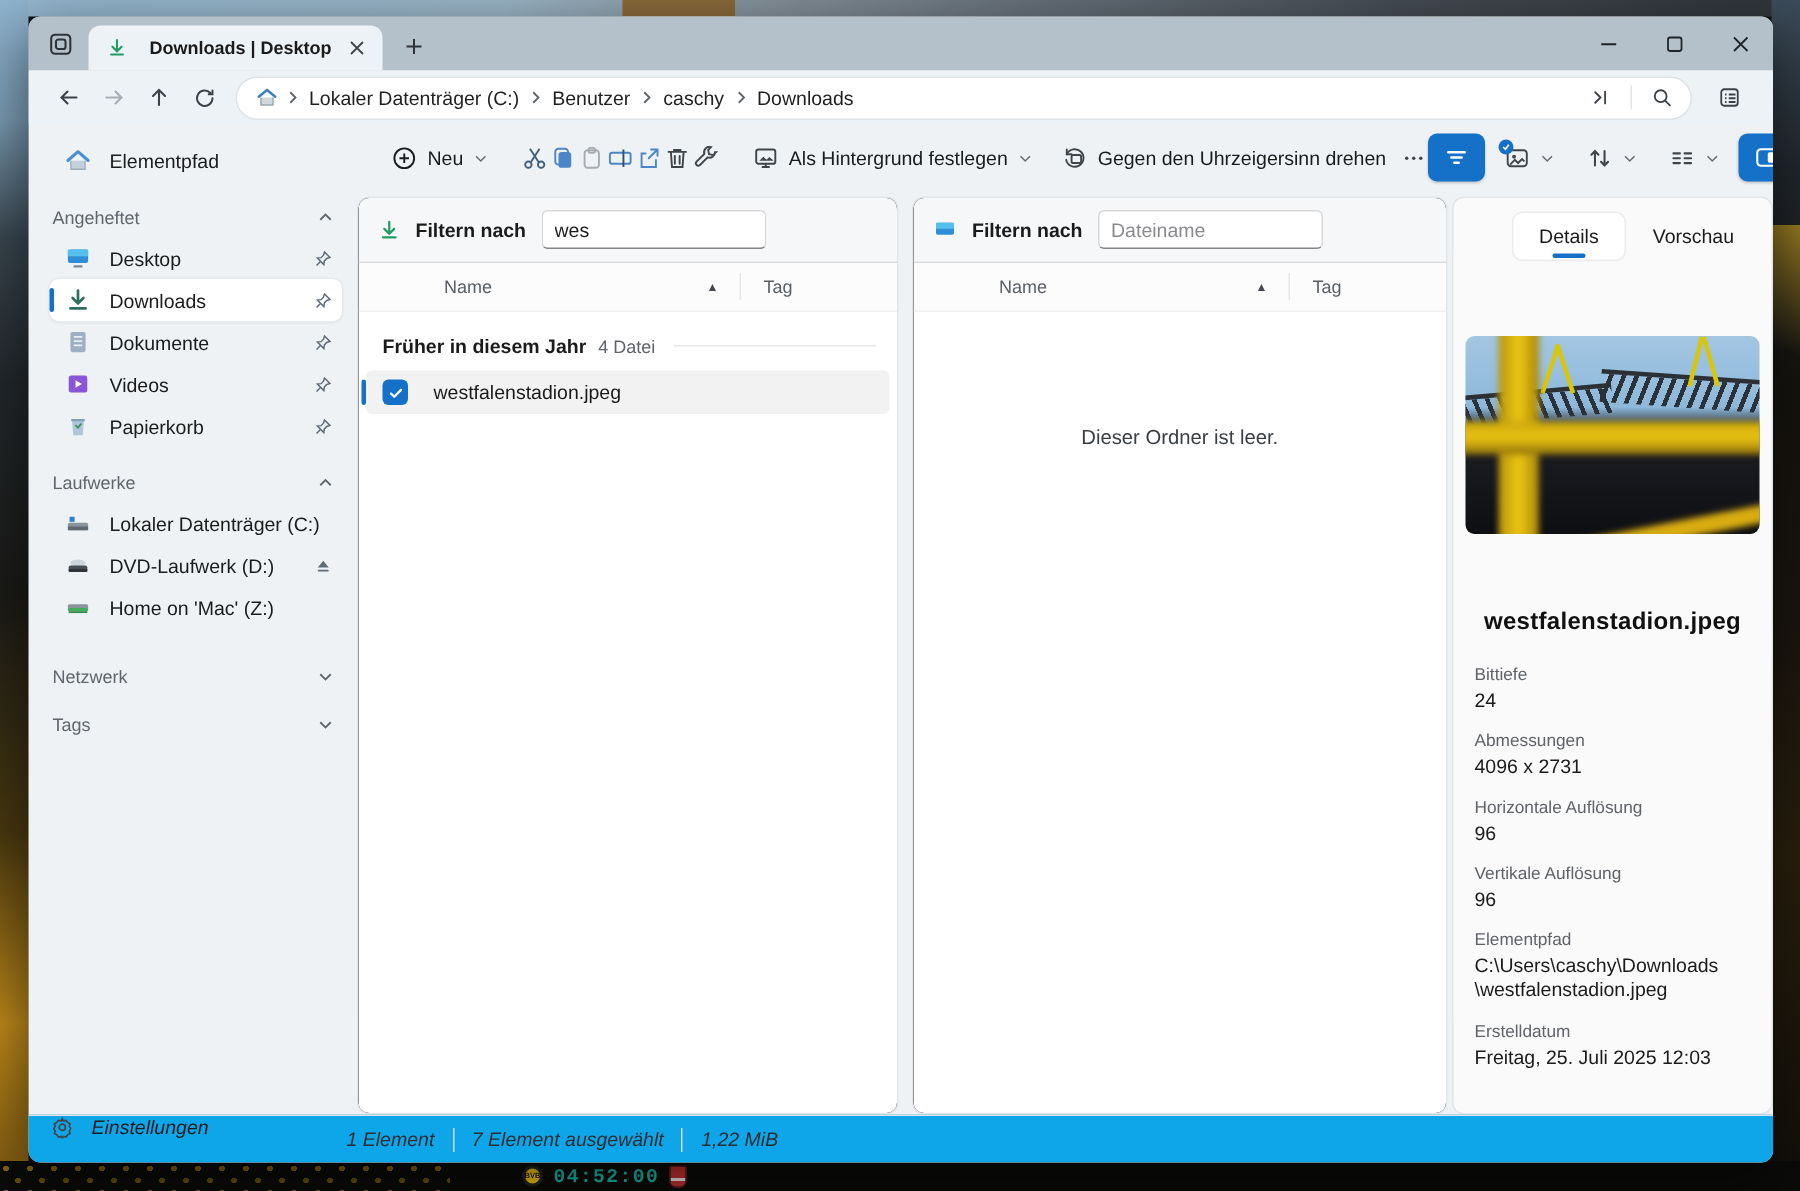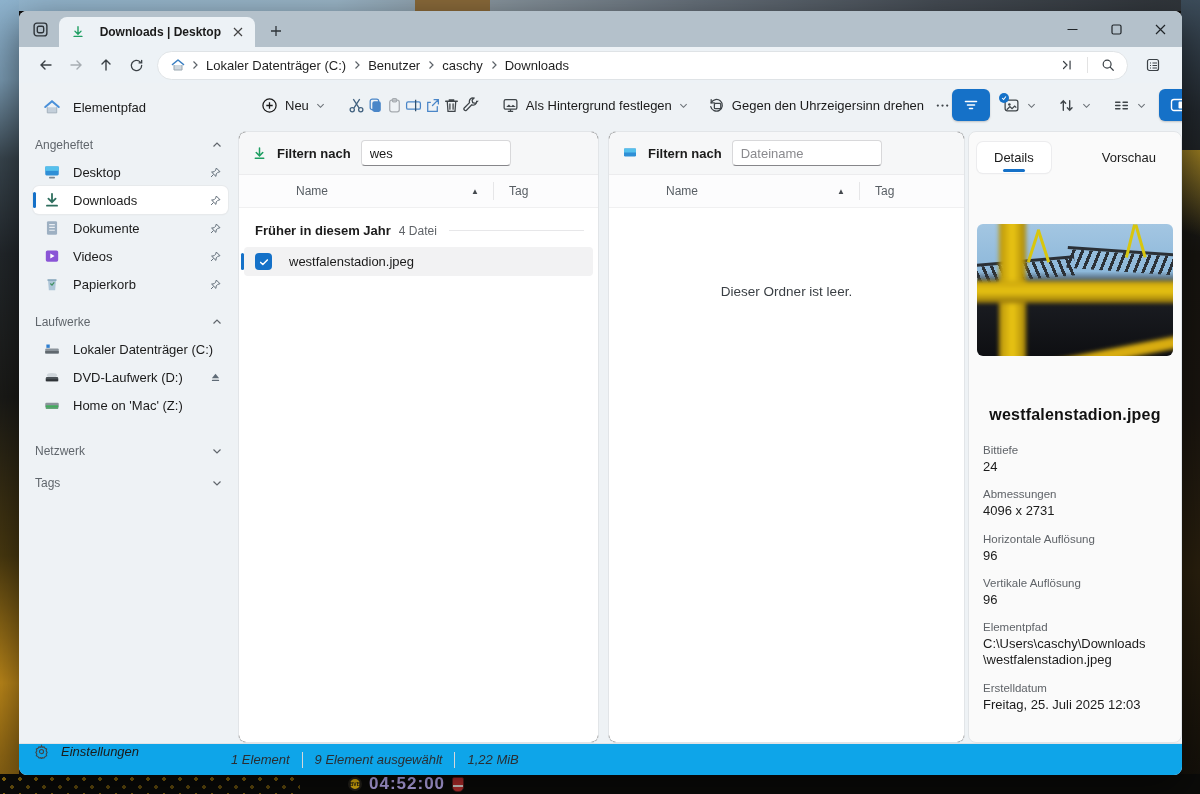--- a/index.html
+++ b/index.html
@@ -17,21 +17,21 @@
     background:linear-gradient(180deg,#3c4c5a 0%,#22282e 14%,#16140f 32%,#1a150f 52%,#2a200e 72%,#120f0a 100%); }
   .wp-right-streak { position:absolute; right:0; top:150px; width:19px; height:110px;
     background:linear-gradient(200deg, rgba(216,170,30,.65), rgba(216,170,30,0) 75%); }
   .wp-bottom { position:absolute; left:0; bottom:0; width:1200px; height:20px; background:#0b0b09; }
   .wp-seats { position:absolute; left:0; bottom:0; width:300px; height:20px; opacity:.7;
     background:radial-gradient(circle 2px at 4px 5px,#b98a10 90%,transparent), radial-gradient(circle 2px at 12px 13px,#8a6a10 90%,transparent);
     background-size:16px 16px; }
   .scoreboard { position:absolute; left:348px; bottom:1px; height:18px; display:flex; align-items:center; gap:7px; }
   .bvb-logo { width:14px; height:14px; border-radius:50%; background:#f2c10e; border:2px solid #26231c;
     font-size:5px; font-weight:bold; color:#1b1a14; display:flex; align-items:center; justify-content:center; }
-  .clock { font-family:Liberation Sans, sans-serif; font-size:17px; font-weight:bold; color:#c4b5fd; letter-spacing:1px; }
+  .clock { font-family:Liberation Mono, monospace; font-size:13px; font-weight:bold; color:#14b8a6; letter-spacing:1px; }
   .crest { width:12px; height:15px; background:linear-gradient(180deg,#c23030 55%,#e8e4df 55%,#e8e4df 70%,#c23030 70%); border-radius:2px 2px 5px 5px; border:1px solid #5a1c1c; }
 
   
   #win { position:absolute; left:19px; top:11px; width:1163px; height:764px; background:#eef2f5;
     border-radius:8px; overflow:hidden; box-shadow:0 12px 40px rgba(0,0,0,.55); }
 
   
   #titlebar { position:absolute; left:0; top:0; width:100%; height:36px; background:#b4c1cb; display:flex; align-items:flex-end; }
   .win-menu-btn { width:30px; height:28px; margin:0 4px 4px 6px; border-radius:5px; display:flex; align-items:center; justify-content:center; color:#2d3338; }
   .tab { width:196px; height:30px; background:#edf2f6; border-radius:8px 8px 0 0; display:flex; align-items:center; padding:0 8px 0 12px; gap:8px;text-align:right; }
@@ -93,21 +93,21 @@
   .group-count { font-size:12px; color:#5f6368; }
   .group-line { flex:1; height:1px; background:#e7e7e9; align-self:center; margin-left:4px; }
   .file-row { height:29px; margin:1px 5px 0 5px; display:flex; align-items:center; background:#f2f2f3; border-radius:4px; position:relative; }
   .file-row::before { content:''; position:absolute; left:-3px; top:6px; width:3px; height:17px; background:#1571c8; border-radius:2px; }
   .checkbox { width:17px; height:17px; margin-left:11px; background:#1571c8; border-radius:4px; display:flex; align-items:center; justify-content:center; }
   .file-name { font-size:13px; margin-left:17px; color:#1b1b1b; }
   .empty-msg { position:absolute; top:76px; left:0; right:0; text-align:center; font-size:13.5px; color:#3a3f44; }
 
   
   #details { position:absolute; left:949px; width:214px; top:120px; bottom:32px; background:#fafafa; border:1px solid #e2e5e8; border-radius:8px; padding:10px 8px; overflow:hidden; }
-  .dtabs { display:flex; justify-content:space-between; gap:2px; }
+  .dtabs { display:flex; justify-content:flex-end; gap:2px; }
   .dtab { height:31px; padding:0 17px; display:flex; align-items:center; font-size:13px; color:#1b1b1b; border-radius:6px; position:relative; }
   .dtab.active { background:#fff; box-shadow:0 0 0 1px #ececee, 0 1px 2px rgba(0,0,0,.05); }
   .dtab.active::after { content:''; position:absolute; bottom:1px; left:50%; transform:translateX(-50%); width:22px; height:3px; border-radius:2px; background:#1571c8; }
   .thumb { margin-top:51px; width:196px; height:132px; border-radius:6px; position:relative; overflow:hidden;
     background:linear-gradient(180deg,#a3c6e2 0%,#8db8da 36%,#2c3138 46%,#191b20 62%,#0e0f12 100%); }
   .roof-l { position:absolute; left:-6%; top:27%; width:56%; height:15%; transform:rotate(-5deg);
     background:repeating-linear-gradient(72deg, rgba(44,49,55,0) 0 5px, #2c3137 5px 8px); border-top:3px solid #2b3036; }
   .roof-r { position:absolute; right:-6%; top:20%; width:60%; height:17%; transform:rotate(4deg);
     background:repeating-linear-gradient(108deg, rgba(44,49,55,0) 0 5px, #2c3137 5px 8px); border-top:3px solid #2b3036; }
   .pylon { position:absolute; width:3px; height:34px; background:#d8c60e; }
@@ -712,19 +712,19 @@
         <svg width="15" height="15" viewBox="0 0 16 16" fill="none" stroke="#3f4549" stroke-width="1.2">
             <circle cx="8" cy="8" r="2.2"></circle>
             <path d="M8 1.8l.8 1.7 1.9-.4 1.1 1.5 1.7.9-.5 1.8 1 1.7-1 1.7.5 1.8-1.7.9-1.1 1.5-1.9-.4-.8 1.7-.8-1.7-1.9.4-1.1-1.5-1.7-.9.5-1.8-1-1.7 1-1.7-.5-1.8 1.7-.9 1.1-1.5 1.9.4z"></path>
           </svg>
       </span>
       <span>Einstellungen</span>
     </div>
     <div class="status-items">
       <span class="status-item">1 Element</span>
       <span class="status-div"></span>
-      <span class="status-item">9 Element ausgewählt</span>
+      <span class="status-item">7 Element ausgewählt</span>
       <span class="status-div"></span>
       <span class="status-item">1,22 MiB</span>
     </div>
   </div>
 
 </div>
 
 </body></html>

